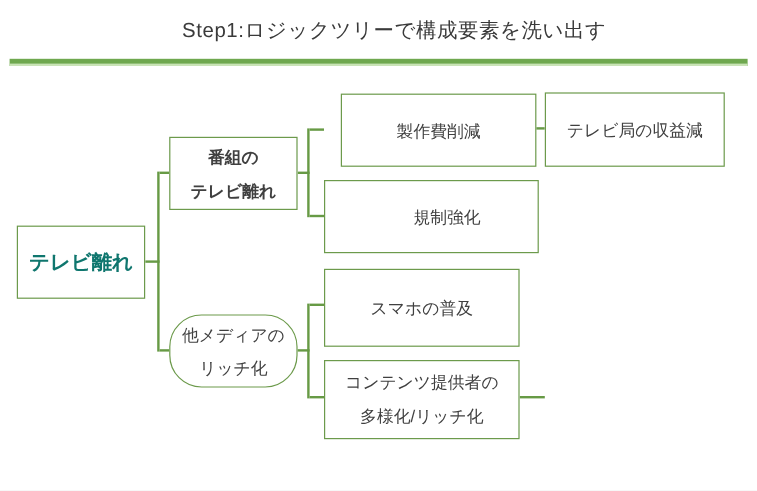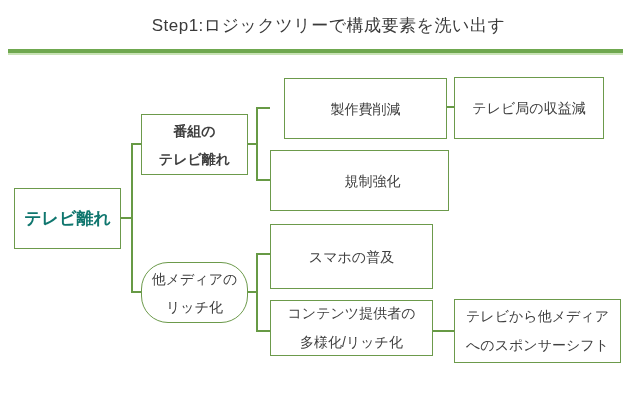--- a/index.html
+++ b/index.html
@@ -21,21 +21,21 @@
     font-size:14px;color:#404040;text-align:center;box-sizing:border-box;
   }
   .node .ln{display:block;line-height:28px;white-space:nowrap;}
   .n-root{left:14px;top:188px;width:107px;height:61px;}
   .n-root .ln{color:#0f766e;font-weight:bold;font-size:17px;}
   .n-mid1{left:141px;top:114px;width:107px;height:61px;font-weight:bold;}
   .n-mid2{left:141px;top:262px;width:107px;height:61px;border-radius:27px;}
   .n-a1{left:284px;top:78px;width:163px;height:61px;}
   .n-a2{left:270px;top:150px;width:179px;height:61px;padding-left:26px;}
   .n-b1{left:270px;top:224px;width:163px;height:65px;}
-  .n-b2{left:270px;top:300px;width:163px;height:56px;}
+  .n-b2{left:270px;top:300px;width:163px;height:66px;}
   .n-r1{left:454px;top:77px;width:150px;height:62px;}
   .n-r2{left:454px;top:299px;width:167px;height:64px;}
   .n-b2 .ln,.n-r2 .ln{line-height:29px;}
   .seg{position:absolute;background:#679a45;}
   .c-root-stub{left:121px;top:217px;width:12px;height:2px;}
   .c-root-v{left:131px;top:143px;width:2px;height:150px;}
   .c-mid1-in{left:133px;top:143px;width:8px;height:2px;}
   .c-mid2-in{left:133px;top:291px;width:8px;height:2px;}
   .c-mid1-stub{left:248px;top:143px;width:10px;height:2px;}
   .c-a-v{left:256px;top:107px;width:2px;height:74px;}
@@ -99,18 +99,14 @@
 
   <div class="node n-b2">
     <span class="ln">コンテンツ提供者の</span>
     <span class="ln">多様化/リッチ化</span>
   </div>
 
   <div class="node n-r1">
     <span class="ln">テレビ局の収益減</span>
   </div>
 
-  <div class="node n-r2">
-    <span class="ln">テレビから他メディア</span>
-    <span class="ln">へのスポンサーシフト</span>
-  </div>
 
 </div>
 
 </body></html>

